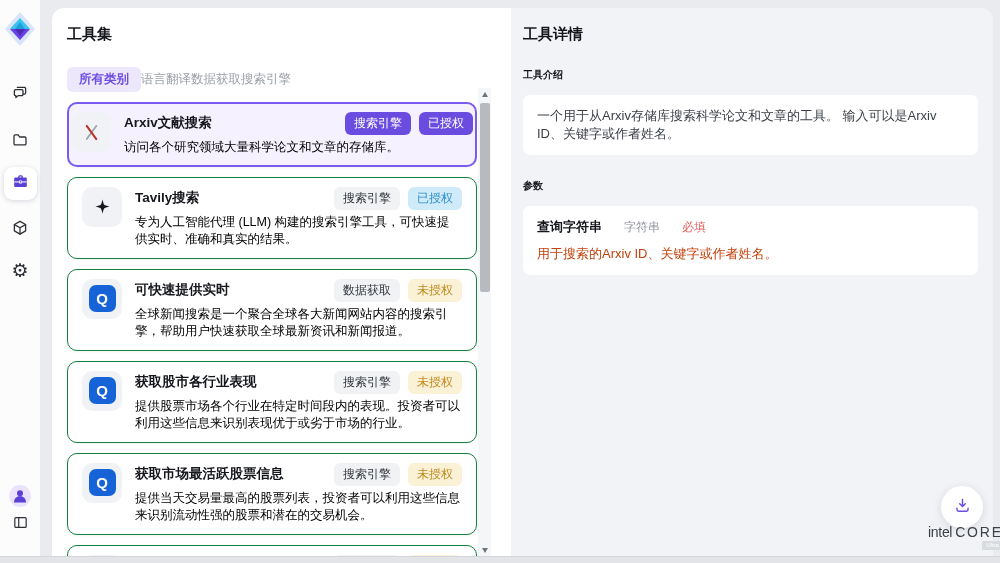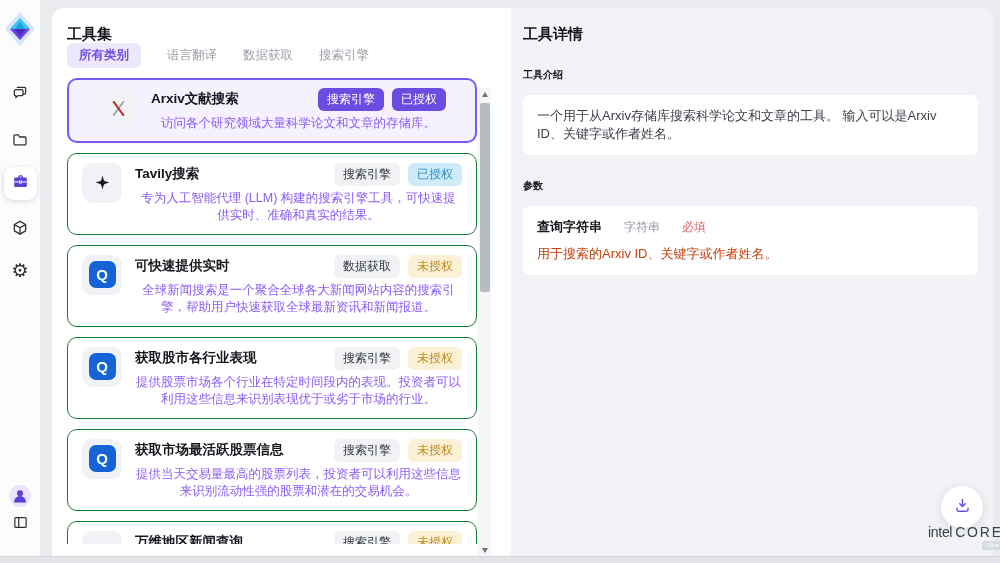--- a/index.html
+++ b/index.html
@@ -16,42 +16,42 @@
   .side-icon { position:absolute; left:0; width:40px; display:flex; justify-content:center; color:#2c3036; }
   .icon-chat { top:84px; } .icon-folder { top:131px; }
   .icon-active-box { position:absolute; left:4px; top:167px; width:33px; height:33px; background:#fff;
     border-radius:9px; box-shadow:0 1px 5px rgba(40,40,80,.18); display:flex; align-items:center; justify-content:center; }
   .icon-cube { top:219px; } .icon-gear { top:261px; font-size:19px; line-height:19px; }
   .icon-avatar { top:485px; } .icon-collapse { top:514px; }
   
   .list-panel { position:absolute; left:52px; top:8px; width:459px; height:559px; background:#fff;
     border-radius:12px 0 0 0; padding:17px 34px 0 15px; }
   .panel-title { font-size:15px; font-weight:bold; color:#15171c; }
-  .tabs { display:flex; align-items:center; gap:26px; margin-top:0; height:22px; }
+  .tabs { display:flex; align-items:center; margin-top:24px; height:22px; }
   .tab { font-size:12.5px; color:#9aa0a8; cursor:pointer; white-space:nowrap; }
   .tab.active { background:#ede7fb; color:#6e4fe2; font-weight:bold; padding:4px 12px; border-radius:6px; }
   .tool-list { margin-top:12px; display:flex; flex-direction:column; gap:10px; height:466px; overflow:hidden; }
   .card { display:flex; gap:13px; padding:9px 14px; background:#fff; border:1px solid #15803d;
     border-radius:10px; box-shadow:0 1px 3px rgba(25,30,50,.05); width:410px; flex:none; }
-  .card.selected { border:2px solid #7b5af0; background:#f6f1fe; padding:8px 29px; }
+  .card.selected { border:2px solid #7b5af0; background:#f6f1fe; padding:8px 2px; }
   .tool-icon { width:40px; height:40px; border-radius:10px; background:#f1f2f5; flex:none;
     display:flex; align-items:center; justify-content:center; }
   .qsq { width:27px; height:27px; background:#1563d6; border-radius:7px; color:#fff; font-weight:bold;
     font-size:15px; display:flex; align-items:center; justify-content:center; }
   .card-body { flex:1; min-width:0; }
   .card-top { display:flex; align-items:flex-start; }
   .card-title { flex:1; font-size:13.5px; font-weight:bold; color:#15171c; padding-top:2px; }
   .badges { display:flex; gap:8px; flex:none; }
   .badge { font-size:12px; padding:3px 9px; border-radius:6px; white-space:nowrap; }
   .badge.cat-gray  { background:#f1f2f4; color:#33383f; }
   .badge.cat-purple{ background:#6a4de0; color:#fff; }
   .badge.auth-purple { background:#6a4de0; color:#fff; }
   .badge.auth-blue   { background:#cfebfa; color:#2e8fc8; }
   .badge.auth-yellow { background:#faf1d7; color:#c08a1e; }
-  .card-desc { margin-top:4px; font-size:12.5px; line-height:17.5px; color:#8b5cf6;text-align:center; }
+  .card-desc { margin-top:4px; font-size:12.5px; line-height:17.5px; color:#000000; }
   
   .scrollbar { position:absolute; left:426px; top:80px; width:13px; height:468px; background:#f5f6f7;
     display:flex; flex-direction:column; align-items:center; }
   .sb-btn { height:12px; display:flex; align-items:center; justify-content:center; width:13px; cursor:pointer; }
   .tri-up { width:0; height:0; border-left:3.5px solid transparent; border-right:3.5px solid transparent; border-bottom:5px solid #6f757c; }
   .tri-down { width:0; height:0; border-left:3.5px solid transparent; border-right:3.5px solid transparent; border-top:5px solid #6f757c; }
   .sb-thumb { position:absolute; top:15px; left:1.5px; width:10px; height:189px; background:#b7bbc0; border-radius:2px; cursor:pointer; }
   .sb-spacer { flex:1; }
   
   .detail-panel { position:absolute; left:511px; top:8px; width:482px; height:548px; background:#f2f3f6;

